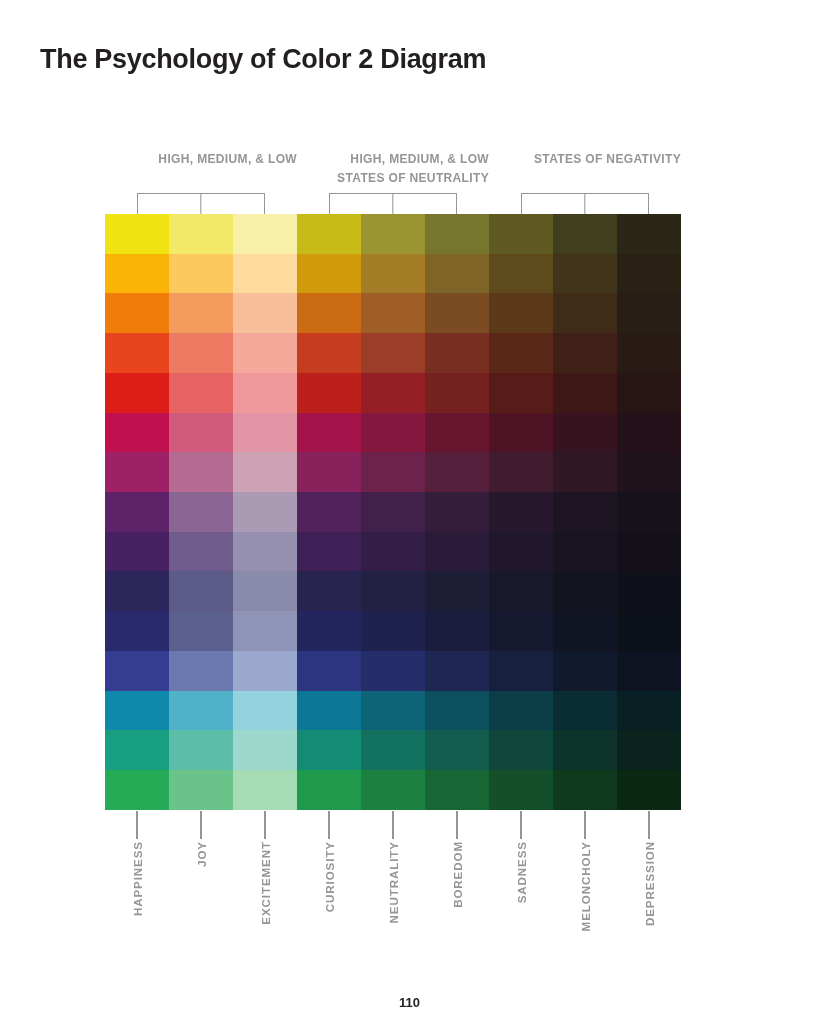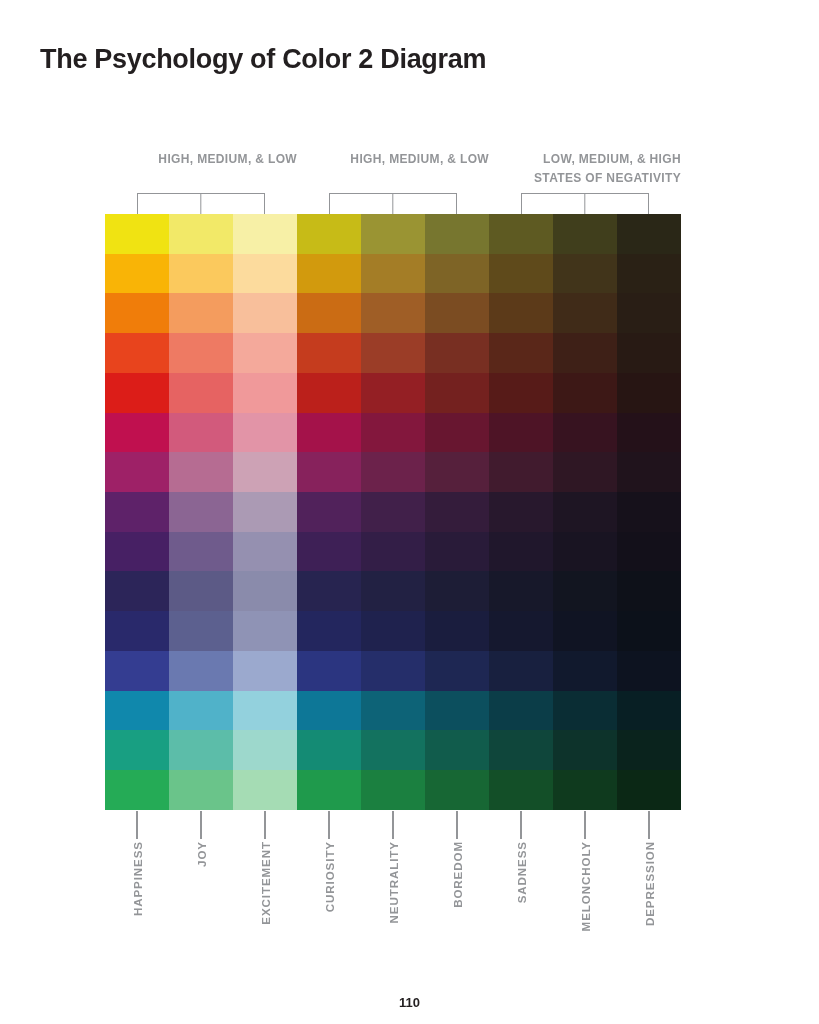--- a/index.html
+++ b/index.html
@@ -154,23 +154,23 @@
 <body>
 
 <h1 id="page-title">The Psychology of Color 2 Diagram</h1>
 
 <div id="group-headers">
   <div class="group-header">
     <span class="gh-line">HIGH, MEDIUM, &amp; LOW</span>
   </div>
   <div class="group-header">
     <span class="gh-line">HIGH, MEDIUM, &amp; LOW</span>
+    <span class="gh-line">STATES OF NEUTRALITY</span>
   </div>
   <div class="group-header">
-    <span class="gh-line">LOW, MEDIUM, &amp; HIGH</span>
     <span class="gh-line">STATES OF NEGATIVITY</span>
   </div>
 </div>
 
 <div id="group-brackets">
   <div class="bracket-wrap">
     <div class="bracket">
       <div class="bracket-mid"></div>
     </div>
   </div>

